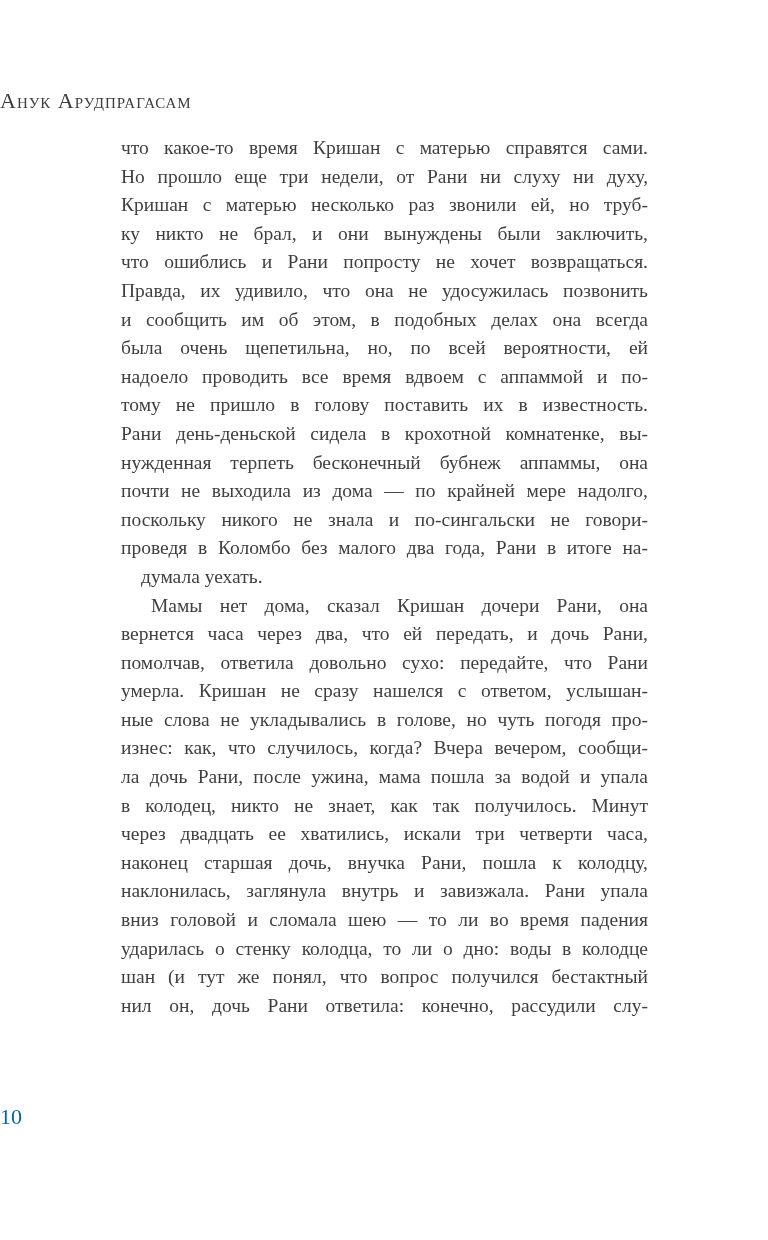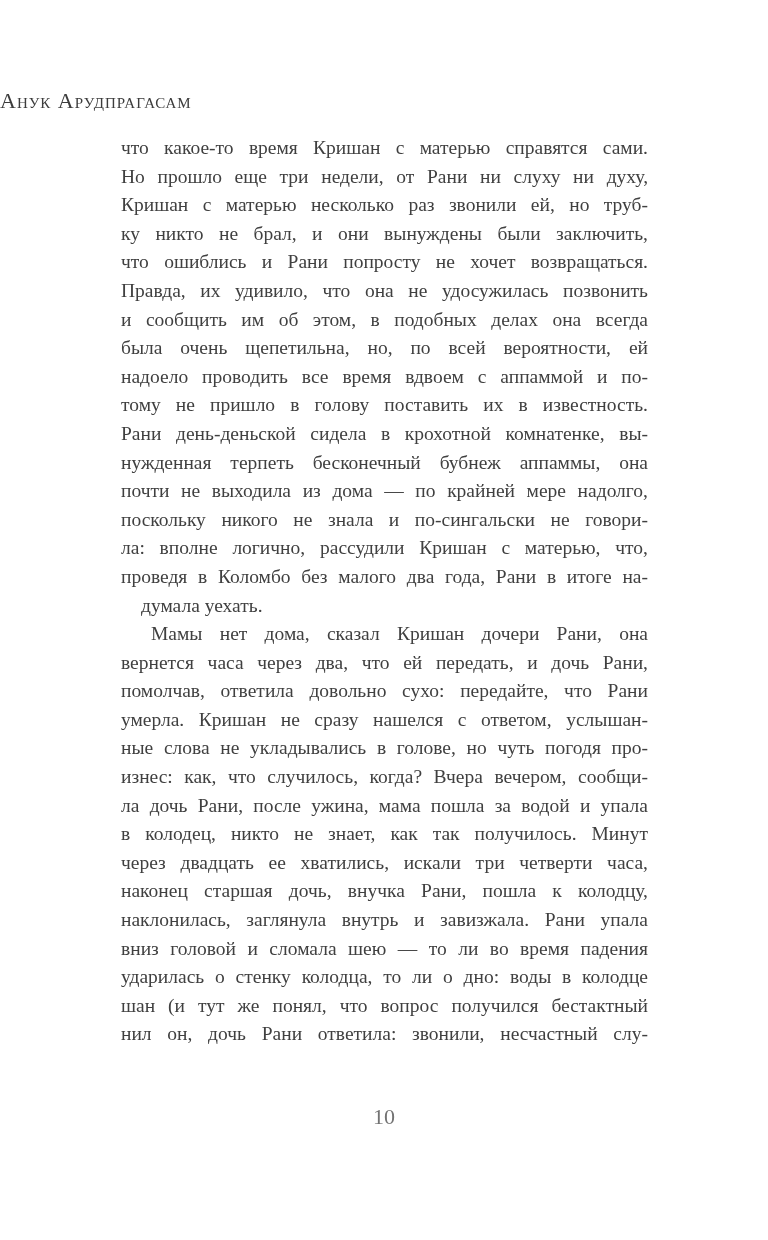--- a/index.html
+++ b/index.html
@@ -46,23 +46,22 @@
   }
   .line.para-end {
     text-align-last: left;
     margin-left: 20px;
   }
   .folio {
     position: absolute;
     top: 1104px;
     left: 0;
     width: 100%;
-    text-align: center;
     font-size: 22px;
-    color: #737373;
+    color: #0369a1;
   }
 </style>
 </head>
 <body>
 
 <div class="page">
   <div class="running-head">Анук Арудпрагасам</div>
 
   <div class="body-text">
       <div class="line">что какое-то время Кришан с матерью справятся сами.</div>
@@ -72,34 +71,33 @@
       <div class="line">что ошиблись и Рани попросту не хочет возвращаться.</div>
       <div class="line">Правда, их удивило, что она не удосужилась позвонить</div>
       <div class="line">и сообщить им об этом, в подобных делах она всегда</div>
       <div class="line">была очень щепетильна, но, по всей вероятности, ей</div>
       <div class="line">надоело проводить все время вдвоем с аппаммой и по-</div>
       <div class="line">тому не пришло в голову поставить их в известность.</div>
       <div class="line">Рани день-деньской сидела в крохотной комнатенке, вы-</div>
       <div class="line">нужденная терпеть бесконечный бубнеж аппаммы, она</div>
       <div class="line">почти не выходила из дома — по крайней мере надолго,</div>
       <div class="line">поскольку никого не знала и по-сингальски не говори-</div>
-      <div class="line">ла: вполне логично, рассудили Кришан с матерью, что,</div>
       <div class="line">проведя в Коломбо без малого два года, Рани в итоге на-</div>
       <div class="line para-end">думала уехать.</div>
       <div class="line indent">Мамы нет дома, сказал Кришан дочери Рани, она</div>
       <div class="line">вернется часа через два, что ей передать, и дочь Рани,</div>
       <div class="line">помолчав, ответила довольно сухо: передайте, что Рани</div>
       <div class="line">умерла. Кришан не сразу нашелся с ответом, услышан-</div>
       <div class="line">ные слова не укладывались в голове, но чуть погодя про-</div>
       <div class="line">изнес: как, что случилось, когда? Вчера вечером, сообщи-</div>
       <div class="line">ла дочь Рани, после ужина, мама пошла за водой и упала</div>
       <div class="line">в колодец, никто не знает, как так получилось. Минут</div>
       <div class="line">через двадцать ее хватились, искали три четверти часа,</div>
       <div class="line">наконец старшая дочь, внучка Рани, пошла к колодцу,</div>
       <div class="line">наклонилась, заглянула внутрь и завизжала. Рани упала</div>
       <div class="line">вниз головой и сломала шею — то ли во время падения</div>
       <div class="line">ударилась о стенку колодца, то ли о дно: воды в колодце</div>
       <div class="line">шан (и тут же понял, что вопрос получился бестактный</div>
-      <div class="line">нил он, дочь Рани ответила: звонили, несчастный слу-</div>
+      <div class="line">нил он, дочь Рани ответила: конечно, рассудили слу-</div>
     </div>
 
   <div class="folio">10</div>
 </div>
 
 </body></html>

